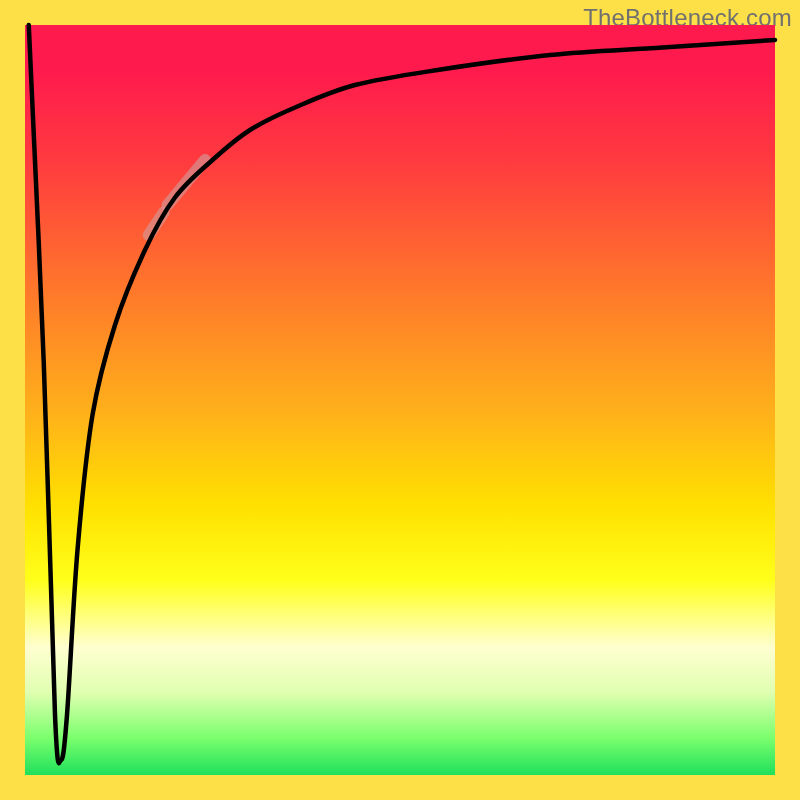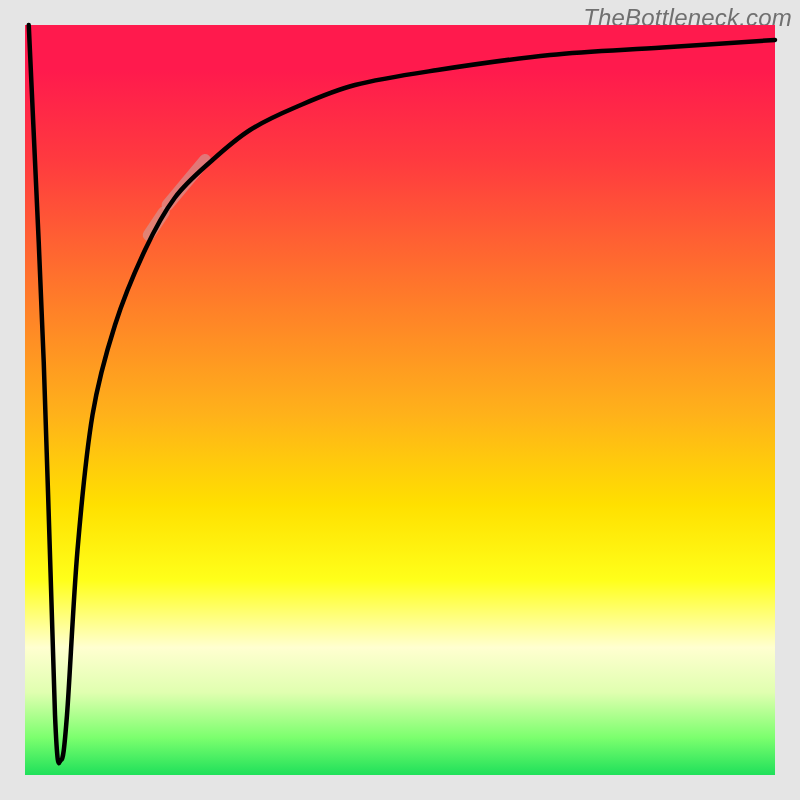--- a/index.html
+++ b/index.html
@@ -8,22 +8,21 @@
     width: 800px;
     height: 800px;
     background: #000;
     font-family: Arial, Helvetica, sans-serif;
     overflow: hidden;
   }
   .frame {
     position: relative;
     width: 800px;
     height: 800px;
-    background: #e5e5e5;
-    font-style: italic;
+    background: #fde047;
   }
   .plot {
     position: absolute;
     left: 25px;
     top: 25px;
     width: 750px;
     height: 750px;
     
     background: linear-gradient(
       to bottom,

